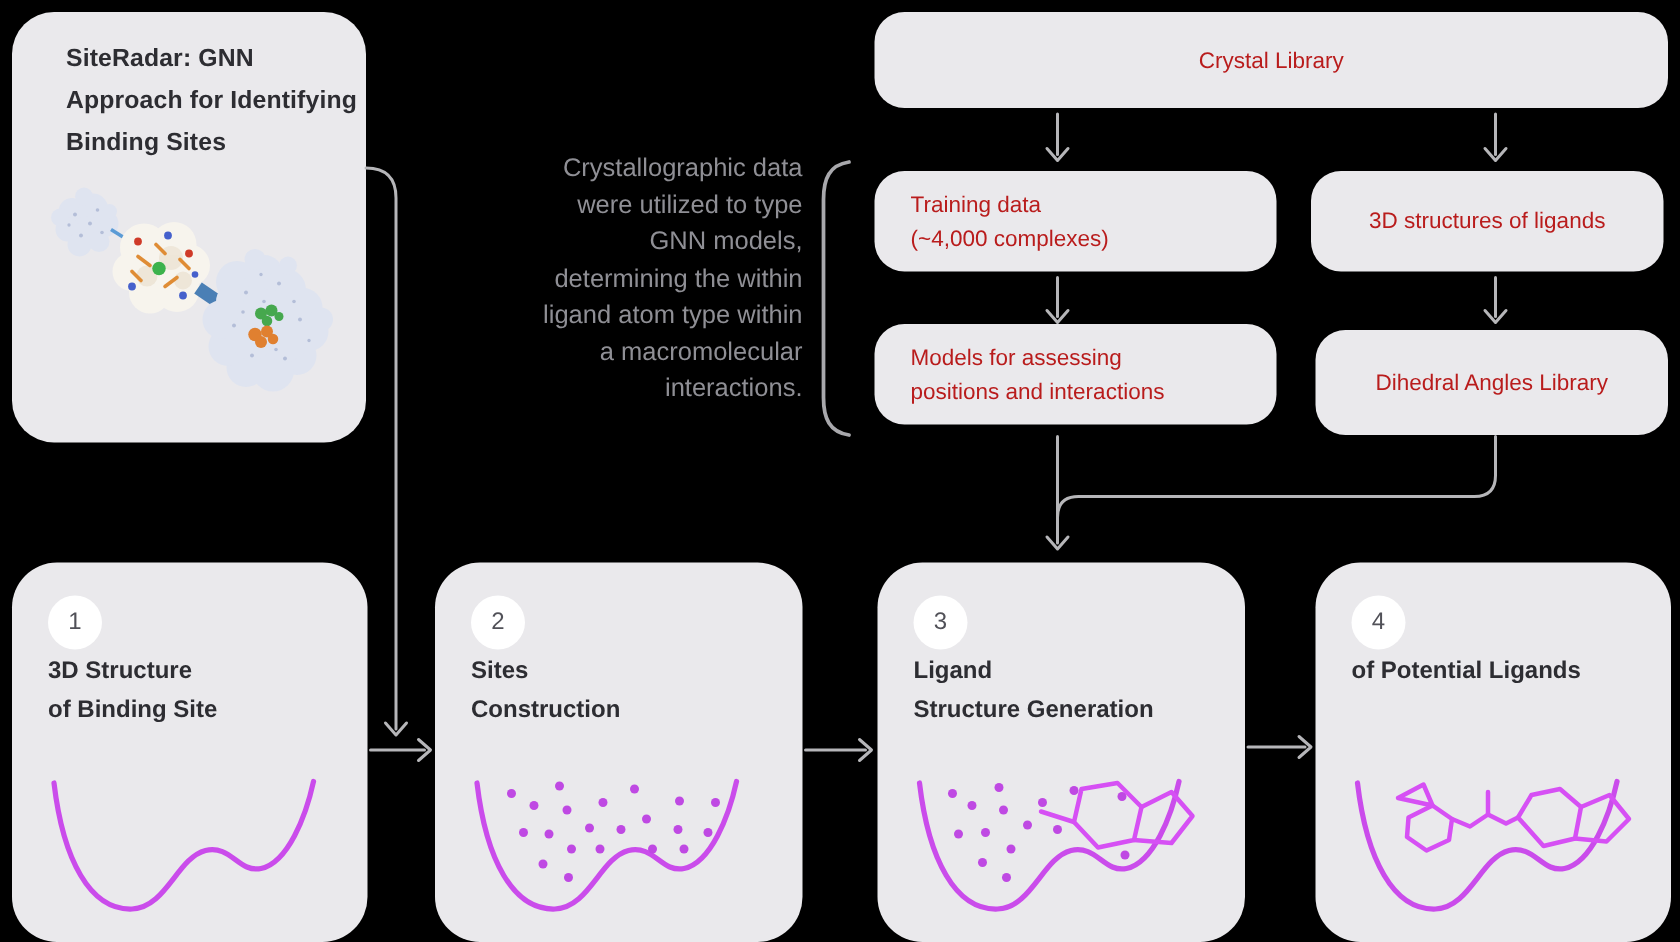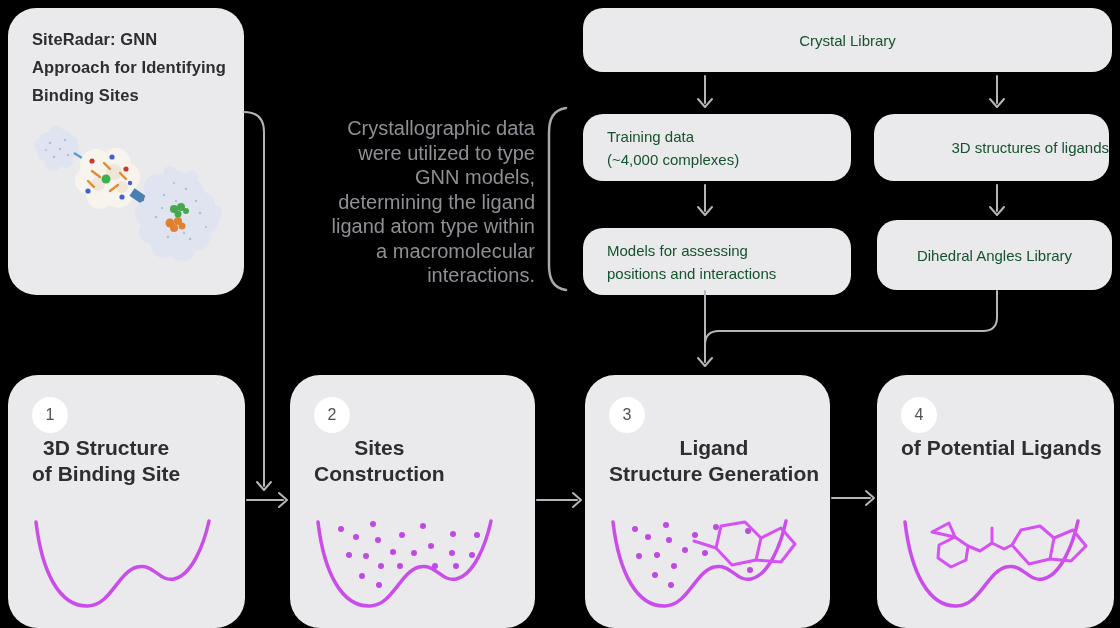--- a/index.html
+++ b/index.html
@@ -1,49 +1,49 @@
 <!DOCTYPE html>
 <html><head>
 <meta charset="utf-8">
 <style>
   html,body{margin:0;padding:0;background:#000;}
   .stage{position:relative;width:1120px;height:628px;background:#000;overflow:hidden;
          font-family:"Liberation Sans",sans-serif;}
   .card{position:absolute;background:#eae9ec;border-radius:28px;}
   .intro-card{left:8px;top:8px;width:236px;height:287px;}
-  .intro-title{position:absolute;left:24px;top:17px;font-size:16.5px;line-height:28px;
+  .intro-title{position:absolute;left:36px;top:17px;font-size:16.5px;line-height:28px;
                font-weight:700;color:#2d2d32;letter-spacing:.1px;}
   .intro-title div{white-space:nowrap;}
   .intro-illus{position:absolute;left:10px;top:105px;width:216px;height:178px;}
 
-  .box{position:absolute;background:#eae9ec;border-radius:20px;color:#14532d;
+  .box{position:absolute;background:#eae9ec;border-radius:20px;color:#b91c1c;
        font-size:15px;line-height:23px;display:flex;align-items:center;}
   .box-center{justify-content:center;text-align:center;}
   .box-left{padding-left:24px;}
   .crystal-box{left:583px;top:8px;width:529px;height:64px;}
   .training-box{left:583px;top:114px;width:244px;height:67px;}
-  .models-box{left:583px;top:228px;width:244px;height:67px;}
-  .ligands-box{left:874px;top:114px;width:235px;height:67px;justify-content:flex-end;}
+  .models-box{left:583px;top:216px;width:244px;height:67px;}
+  .ligands-box{left:874px;top:114px;width:235px;height:67px;}
   .dihedral-box{left:877px;top:220px;width:235px;height:70px;}
   .box-text span{display:block;white-space:nowrap;}
 
-  .desc{position:absolute;left:320px;top:116px;width:215px;text-align:right;
-        color:#8f8f95;font-size:20px;line-height:24.5px;}
+  .desc{position:absolute;left:320px;top:100px;width:215px;text-align:right;
+        color:#8f8f95;font-size:17px;line-height:24.5px;}
   .desc div{white-space:nowrap;}
 
   .step-card{position:absolute;top:375px;height:253px;background:#eae9ec;border-radius:30px;}
   .step-1{left:8px;width:237px;}
   .step-2{left:290px;width:245px;}
   .step-3{left:585px;width:245px;}
   .step-4{left:877px;width:237px;}
   .badge{position:absolute;left:24px;top:22px;width:36px;height:36px;border-radius:50%;
          background:#ffffff;display:flex;align-items:center;justify-content:center;
          font-size:16px;color:#515158;}
-  .step-title{position:absolute;left:24px;top:60px;font-size:21px;line-height:26px;
-              font-weight:700;color:#2d2d32;text-align:center;}
+  .step-title{position:absolute;left:24px;top:60px;font-size:16px;line-height:26px;
+              font-weight:700;color:#2d2d32;}
   .step-title div{white-space:nowrap;}
   .illus{position:absolute;left:0;top:0;}
 
   .overlay{position:absolute;left:0;top:0;pointer-events:none;z-index:5;}
 </style>
 </head>
 <body>
 
 <div class="stage">
 
@@ -194,21 +194,21 @@
   </div>
 
   <div class="box box-center dihedral-box">
     <span>Dihedral Angles Library</span>
   </div>
 
   <div class="desc">
     <div>Crystallographic data</div>
     <div>were utilized to type</div>
     <div>GNN models,</div>
-    <div>determining the ligand</div>
+    <div>determining the within</div>
     <div>ligand atom type within</div>
     <div>a macromolecular</div>
     <div>interactions.</div>
   </div>
 
   <div class="step-card step-1">
     <div class="badge">
       <span>1</span>
     </div>
     <div class="step-title">

